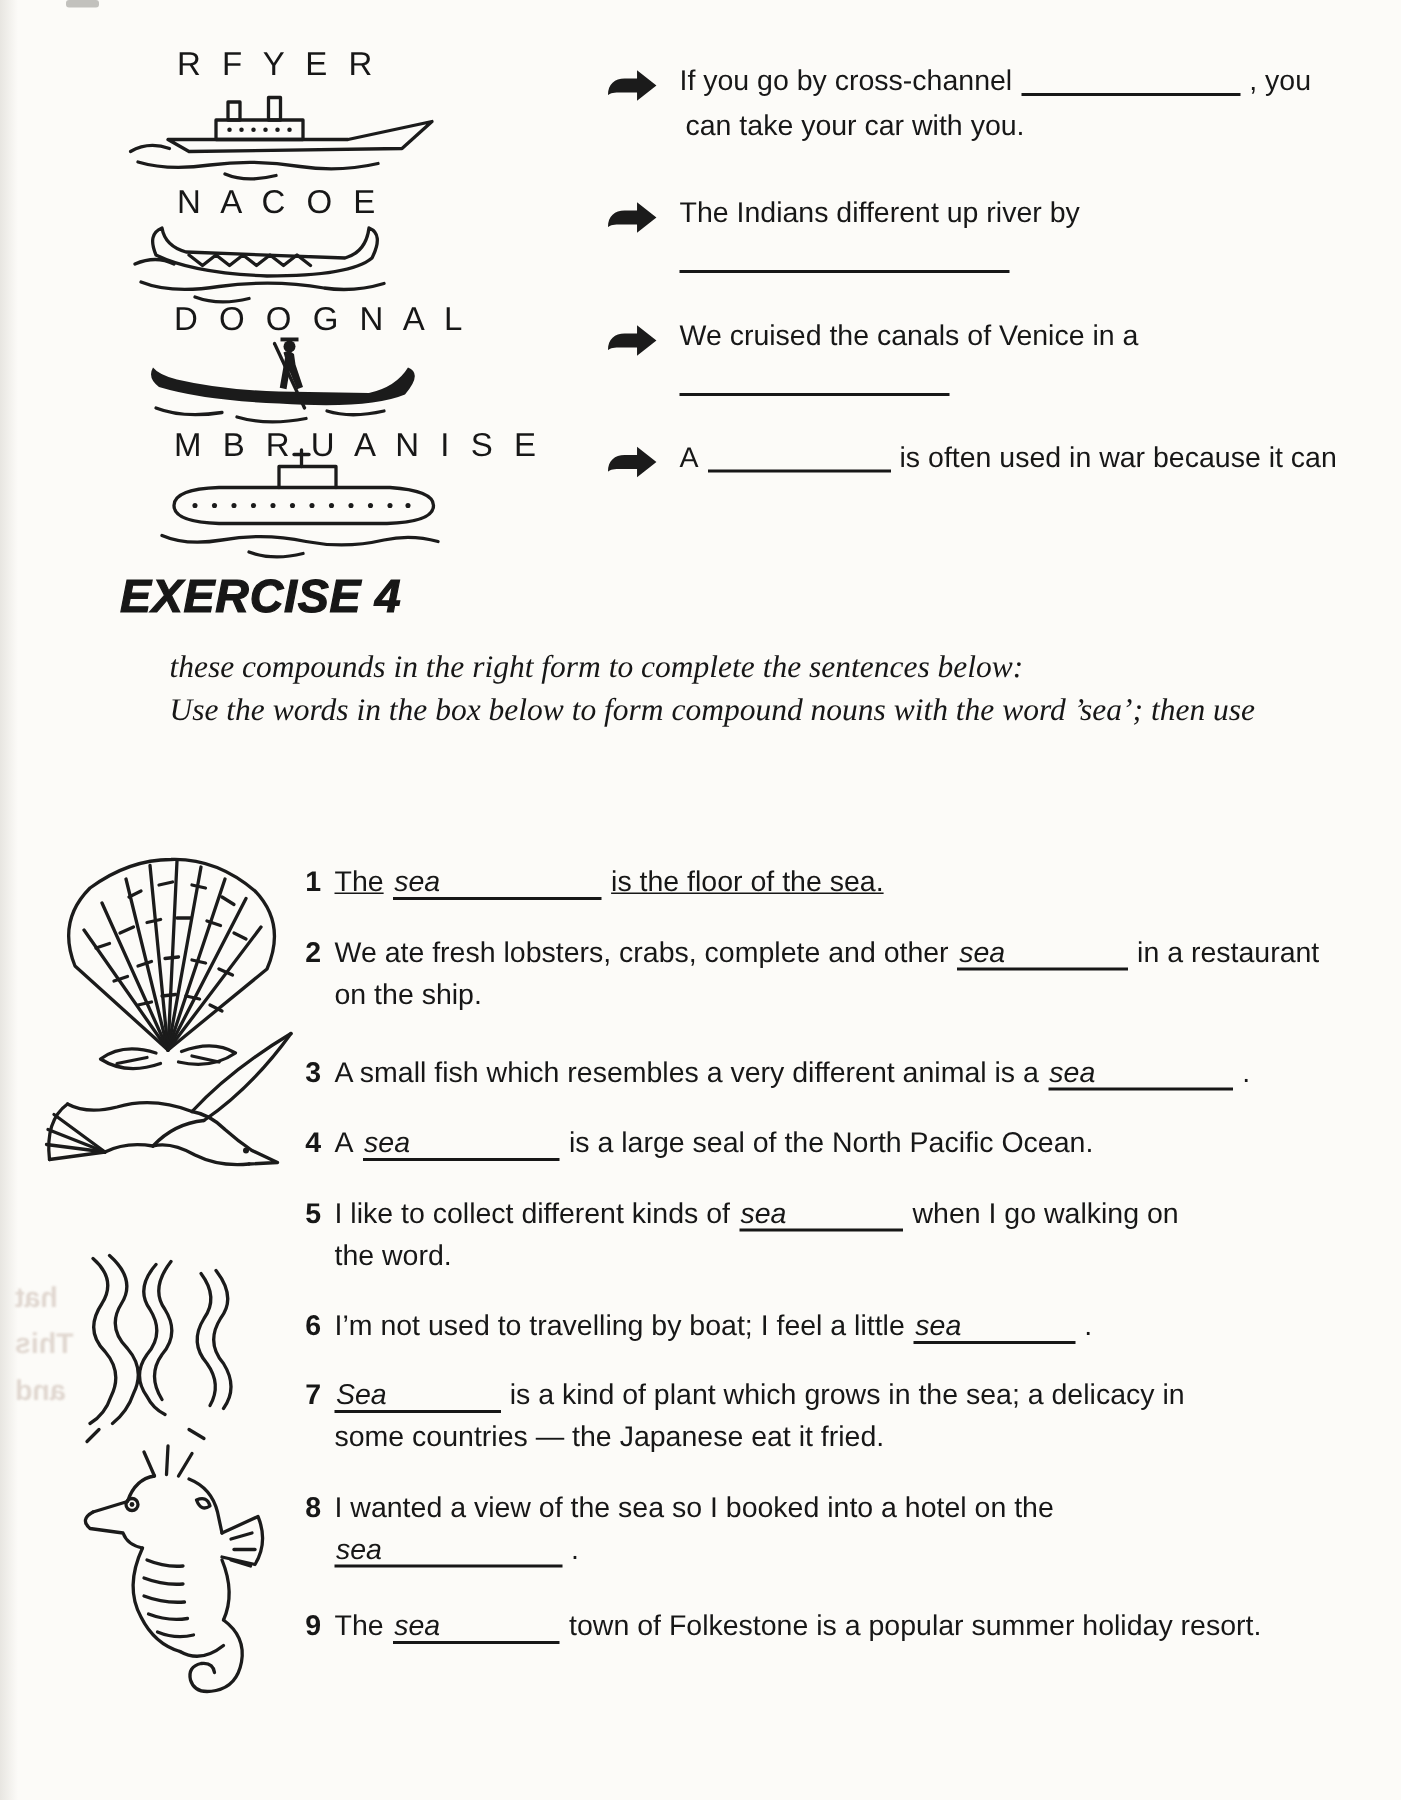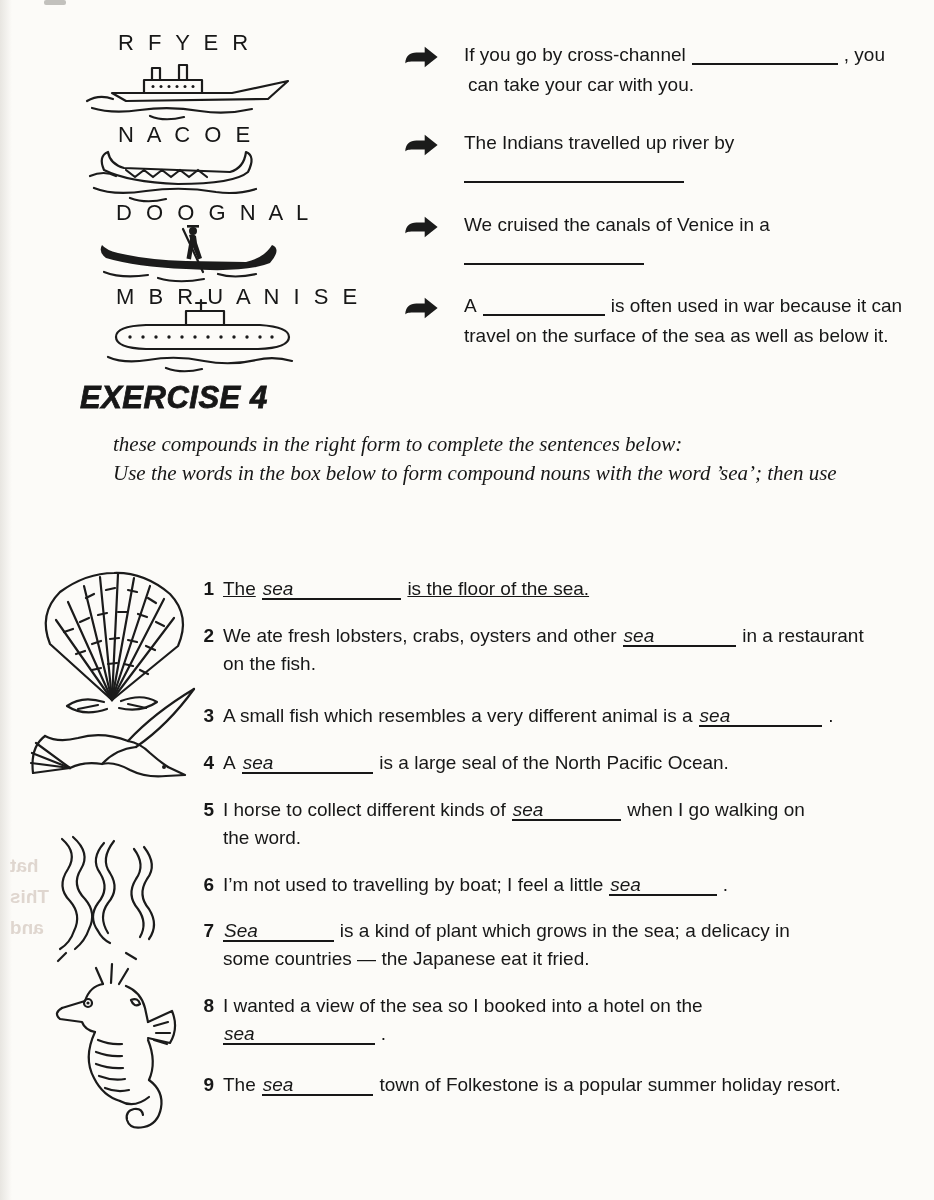--- a/index.html
+++ b/index.html
@@ -5,21 +5,21 @@
   html,body{margin:0;padding:0;background:#e9e7e2;}
   .page{
     position:relative;width:934px;height:1200px;margin:0 auto;
     background:#fcfbf8;overflow:hidden;color:#171717;
     font-family:"Liberation Sans",sans-serif;
   }
   .abs{position:absolute;}
   
   .letters{font-weight:normal;font-size:22px;letter-spacing:4px;white-space:nowrap;}
   
-  .clue{display:flex;gap:24px;align-items:flex-start;font-size:19px;line-height:30px;}
+  .clue{display:flex;gap:13px;align-items:flex-start;font-size:19px;line-height:30px;}
   .clue .txt{flex:1 1 auto;}
   .arrow-icon{flex:0 0 auto;margin-top:5px;}
   .blank{display:inline-block;border-bottom:2.2px solid #171717;height:15px;vertical-align:-4px;}
   .pre{margin-right:6px;}
   .post{margin-left:6px;}
   
   .useg{display:inline-block;border-bottom:2.2px solid #171717;line-height:1.02;}
   .sea-word{font-style:italic;padding:0 2px 0 1px;}
   .uspacer{display:inline-block;height:11px;}
   
@@ -147,21 +147,21 @@
     </span>
   </div>
 
   <div class="abs clue" style="left:402px;top:128px;width:532px;">
     <span class="arrow-icon">
       <svg width="38" height="24" viewBox="0 0 40 26">
           <path class="ink-fill" d="M3 20 C3 12 8 8 15 8 L24 8 L24 2 L38 13 L24 24 L24 18 L11 18 C6 18 4 19 3 20 Z"></path>
         </svg>
     </span>
     <span class="txt">
-      <span class="pre">The Indians travelled up river by</span><span class="blank" style="width:220px;"></span>
+      <span class="pre">The Indians different up river by</span><span class="blank" style="width:220px;"></span>
     </span>
   </div>
 
   <div class="abs clue" style="left:402px;top:210px;width:532px;">
     <span class="arrow-icon">
       <svg width="38" height="24" viewBox="0 0 40 26">
           <path class="ink-fill" d="M3 20 C3 12 8 8 15 8 L24 8 L24 2 L38 13 L24 24 L24 18 L11 18 C6 18 4 19 3 20 Z"></path>
         </svg>
     </span>
     <span class="txt">
@@ -170,21 +170,20 @@
   </div>
 
   <div class="abs clue" style="left:402px;top:291px;width:524px;">
     <span class="arrow-icon">
       <svg width="38" height="24" viewBox="0 0 40 26">
           <path class="ink-fill" d="M3 20 C3 12 8 8 15 8 L24 8 L24 2 L38 13 L24 24 L24 18 L11 18 C6 18 4 19 3 20 Z"></path>
         </svg>
     </span>
     <span class="txt">
       <span class="pre">A</span><span class="blank" style="width:122px;"></span><span class="post">is often used in war because it can</span>
-      <div>travel on the surface of the sea as well as below it.</div>
     </span>
   </div>
 
   <div class="abs heading" style="left:80px;top:380px;">EXERCISE 4</div>
 
   <div class="abs instr" style="left:113px;top:430px;width:790px;">
     <div>these compounds in the right form to complete the sentences below:</div>
     <div>Use the words in the box below to form compound nouns with the word ’sea’; then use</div>
   </div>
 
@@ -300,34 +299,34 @@
     <div>hat</div>
     <div>This</div>
     <div>and</div>
   </div>
 
   <div class="sent" style="top:575px;text-decoration:underline;">
     <span class="num">1</span><span class="pre">The</span><span class="useg"><span class="sea-word">sea</span><span class="uspacer" style="width:106px;"></span></span><span class="post">is the floor of the sea.</span>
   </div>
 
   <div class="sent" style="top:622px;">
-    <span class="num">2</span><span class="pre">We ate fresh lobsters, crabs, oysters and other</span><span class="useg"><span class="sea-word">sea</span><span class="uspacer" style="width:80px;"></span></span><span class="post">in a restaurant</span>
-    <div class="l2">on the fish.</div>
+    <span class="num">2</span><span class="pre">We ate fresh lobsters, crabs, complete and other</span><span class="useg"><span class="sea-word">sea</span><span class="uspacer" style="width:80px;"></span></span><span class="post">in a restaurant</span>
+    <div class="l2">on the ship.</div>
   </div>
 
   <div class="sent" style="top:702px;">
     <span class="num">3</span><span class="pre">A small fish which resembles a very different animal is a</span><span class="useg"><span class="sea-word">sea</span><span class="uspacer" style="width:90px;"></span></span><span class="post">.</span>
   </div>
 
   <div class="sent" style="top:749px;">
     <span class="num">4</span><span class="pre">A</span><span class="useg"><span class="sea-word">sea</span><span class="uspacer" style="width:98px;"></span></span><span class="post">is a large seal of the North Pacific Ocean.</span>
   </div>
 
   <div class="sent" style="top:796px;">
-    <span class="num">5</span><span class="pre">I horse to collect different kinds of</span><span class="useg"><span class="sea-word">sea</span><span class="uspacer" style="width:76px;"></span></span><span class="post">when I go walking on</span>
+    <span class="num">5</span><span class="pre">I like to collect different kinds of</span><span class="useg"><span class="sea-word">sea</span><span class="uspacer" style="width:76px;"></span></span><span class="post">when I go walking on</span>
     <div class="l2">the word.</div>
   </div>
 
   <div class="sent" style="top:871px;">
     <span class="num">6</span><span class="pre">I’m not used to travelling by boat; I feel a little</span><span class="useg"><span class="sea-word">sea</span><span class="uspacer" style="width:74px;"></span></span><span class="post">.</span>
   </div>
 
   <div class="sent" style="top:917px;">
     <span class="num">7</span><span class="useg"><span class="sea-word">Sea</span><span class="uspacer" style="width:74px;"></span></span><span class="post">is a kind of plant which grows in the sea; a delicacy in</span>
     <div class="l2">some countries — the Japanese eat it fried.</div>

